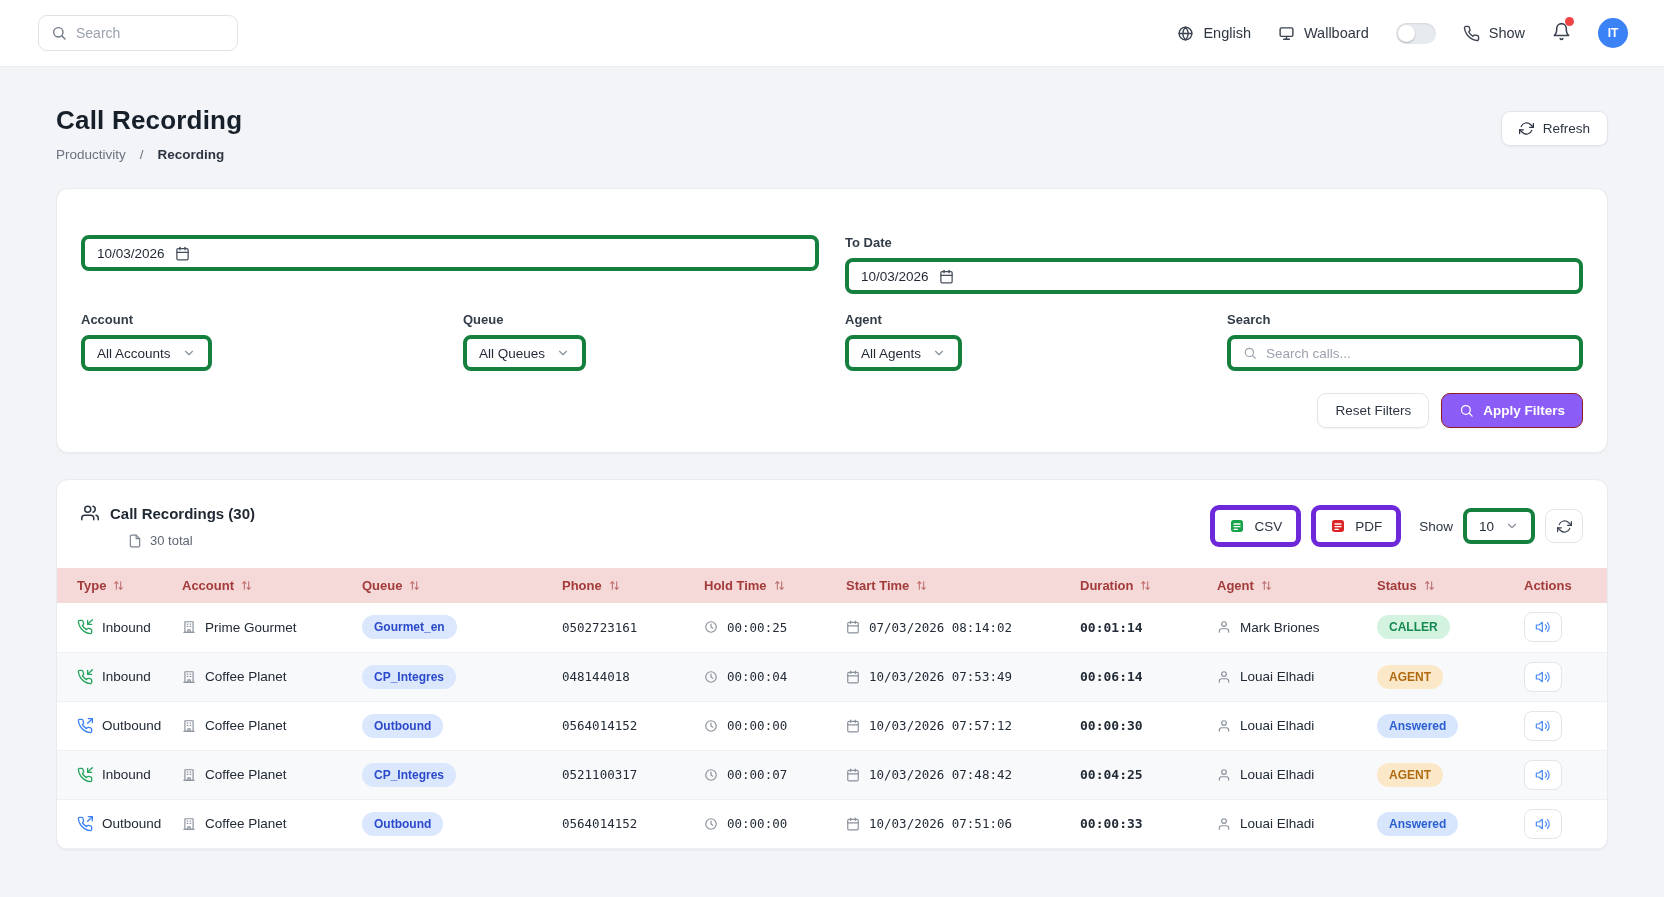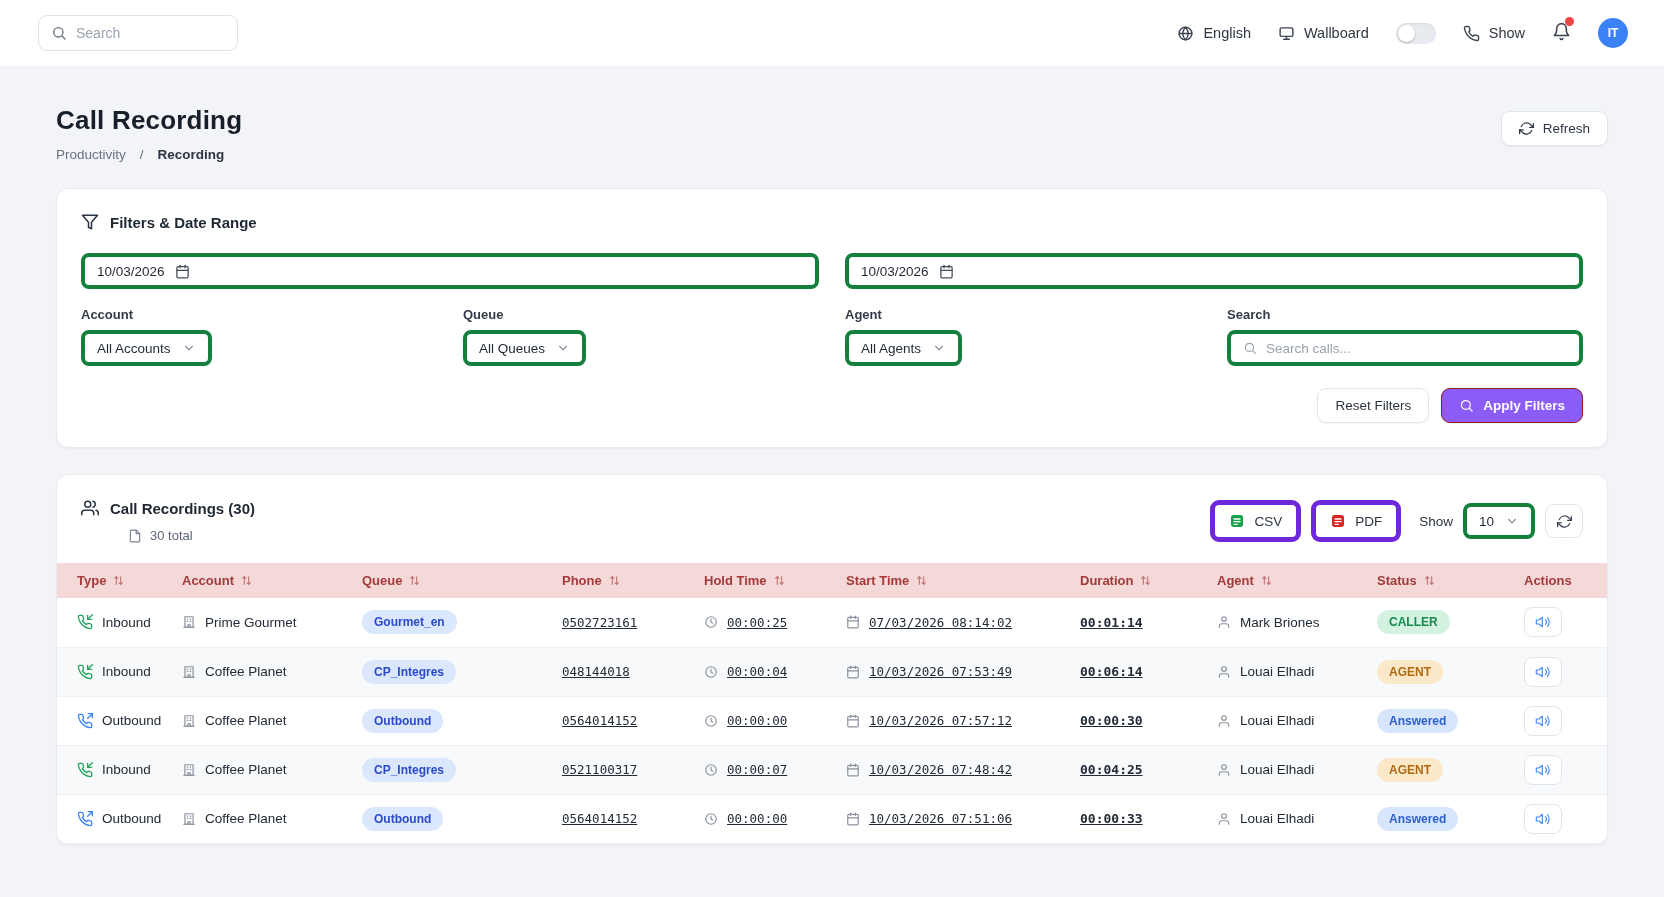--- a/index.html
+++ b/index.html
@@ -1,21 +1,21 @@
 <!DOCTYPE html>
 <html><head>
 <meta charset="utf-8">
 <style>
   * { margin:0; padding:0; box-sizing:border-box; }
   html,body { width:1664px; height:897px; }
   body {
     font-family:"Liberation Sans", sans-serif;
     background:#f2f4f7; color:#1f2937; overflow:hidden;
   }
-  .mono { font-family:"DejaVu Sans Mono", monospace; font-size:12.5px;text-decoration:underline; }
+  .mono { font-family:"DejaVu Sans Mono", monospace; font-size:12.5px; }
   .ic { width:16px; height:16px; stroke:currentColor; fill:none; stroke-width:2;
         stroke-linecap:round; stroke-linejoin:round; flex:0 0 auto; }
   .ic.sm { width:14px; height:14px; }
   .ic-f { stroke:none; }
 
   
   .topbar { height:67px; background:#fff; border-bottom:1px solid #eceff2;
             display:flex; align-items:center; justify-content:space-between; padding:0 36px 0 38px; }
   .search-box { width:200px; height:36px; border:1px solid #dfe3e8; border-radius:9px;
                 display:flex; align-items:center; gap:9px; padding:0 12px; color:#6b7280; background:#fff; }
@@ -255,36 +255,31 @@
     </div>
     <button class="btn refresh-top">
       <svg class="ic">
           <use href="#i-refresh"></use>
         </svg>
       <span>Refresh</span>
     </button>
   </div>
 
   <section class="card filters-card">
-    <div class="f-head">
-      <svg class="ic">
-          <use href="#i-funnel"></use>
-        </svg>
-      <span>Filters &amp; Date Range</span>
-    </div>
     <div class="f-grid">
       <div class="field span2">
         <div class="control date-ctl">
           <span>10/03/2026</span>
           <svg class="ic">
               <use href="#i-calendar"></use>
             </svg>
         </div>
       </div>
       <div class="field span2">
+        <div class="f-label">To Date</div>
         <div class="control date-ctl">
           <span>10/03/2026</span>
           <svg class="ic">
               <use href="#i-calendar"></use>
             </svg>
         </div>
       </div>
       <div class="field">
         <div class="f-label">Account</div>
         <div class="control select-ctl">

